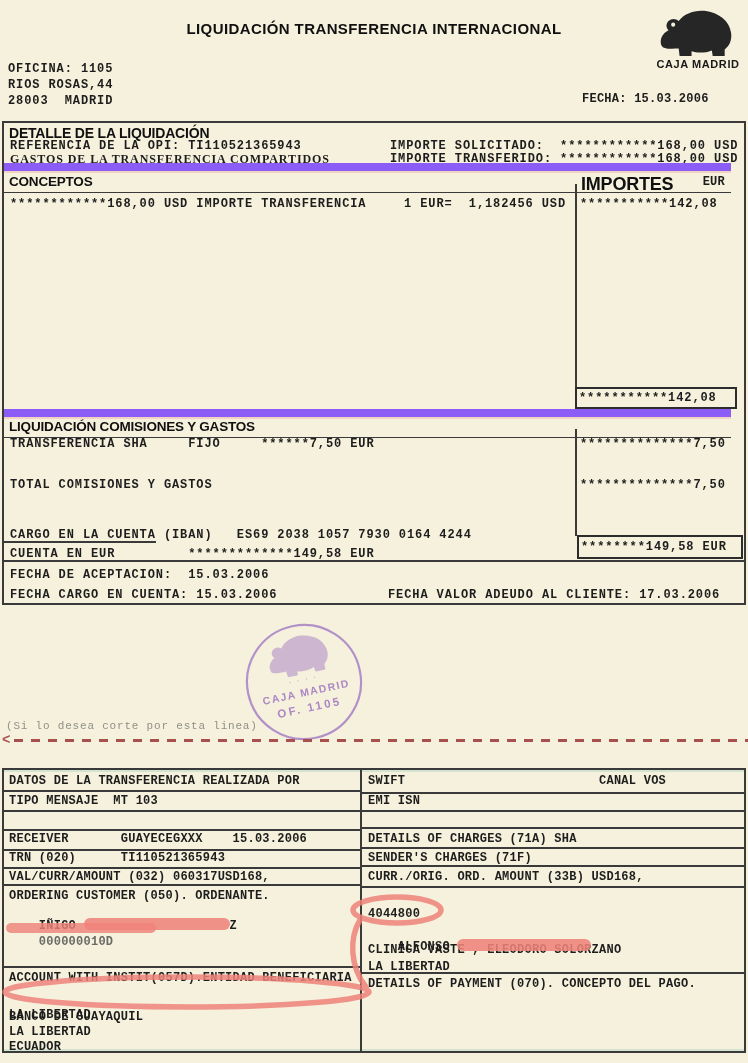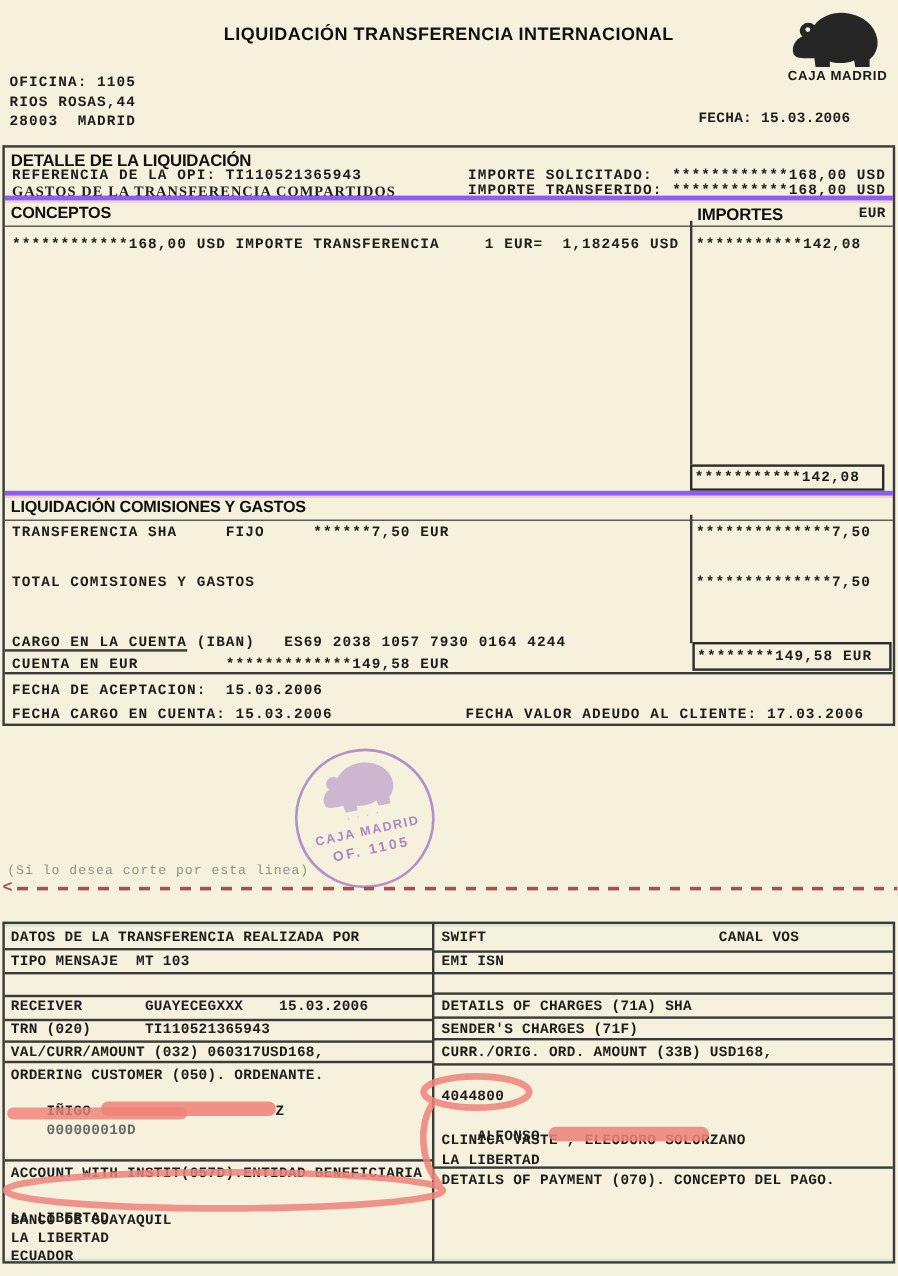--- a/index.html
+++ b/index.html
@@ -11,21 +11,21 @@
   .abs{position:absolute;}
   .mono{font:700 12px "Liberation Mono","DejaVu Sans Mono",monospace;
         letter-spacing:.9px;color:#1d1d1d;white-space:pre;position:absolute;line-height:14px;}
   .monob{font:700 12px "Liberation Mono","DejaVu Sans Mono",monospace;
         letter-spacing:.25px;color:#1d1d1d;white-space:pre;position:absolute;line-height:14px;}
   .hdr{font-family:"Liberation Sans","DejaVu Sans",sans-serif;font-weight:700;color:#101010;
        position:absolute;white-space:pre;letter-spacing:-.2px;}
   .box{position:absolute;border:2px solid #3a3a3a;}
   .vl{position:absolute;width:1.5px;background:#3a3a3a;}
   .hl{position:absolute;height:1.5px;background:#3a3a3a;}
-  .band{position:absolute;left:0;right:0;border-top:4px solid #8b5cf6;border-bottom:1.5px solid #3a3a3a;
+  .band{position:absolute;left:0;right:13px;border-top:8px solid #8b5cf6;border-bottom:1.5px solid #3a3a3a;
         box-shadow:inset 0 2px 0 rgba(233,140,140,.30);}
   .tbox{position:absolute;border:2.5px solid #2c2c2c;}
   .redact{display:inline-block;height:12px;background:#ef837b;border-radius:6px;opacity:.88;vertical-align:-1px;}
   .ghostbar{position:absolute;background:#ef837b;border-radius:5px;opacity:.82;}
   .cutnote{position:absolute;font:400 11px "Liberation Mono","DejaVu Sans Mono",monospace;
            color:#8f9188;letter-spacing:.8px;white-space:pre;}
   .dashline{position:absolute;height:3px;
     background:repeating-linear-gradient(90deg,#a85050 0 9px,transparent 9px 17px);}
   .brand{font-family:"Liberation Sans","DejaVu Sans",sans-serif;font-weight:700;
          position:absolute;color:#181818;}
@@ -52,21 +52,21 @@
 
   <div class="hdr" style="left:5px;top:2px;font-size:14px;">DETALLE DE LA LIQUIDACIÓN</div>
 
   <div class="mono" style="left:6px;top:16px;">REFERENCIA DE LA OPI: TI110521365943</div>
   <div class="mono" style="left:386px;top:16px;">IMPORTE SOLICITADO:  ************168,00 USD</div>
   <div class="mono" style="left:6px;top:29px;font-family:Liberation Serif, serif;">GASTOS DE LA TRANSFERENCIA COMPARTIDOS</div>
   <div class="mono" style="left:386px;top:29px;">IMPORTE TRANSFERIDO: ************168,00 USD</div>
 
   <div class="band" style="top:40px;height:21px;">
     <div class="hdr" style="left:5px;top:3px;font-size:13.5px;">CONCEPTOS</div>
-    <div class="hdr" style="left:577px;top:3px;font-size:14px;">IMPORTES</div>
+    <div class="hdr" style="left:577px;top:3px;font-size:18px;">IMPORTES</div>
     <div class="monob" style="right:6px;top:4px;">EUR</div>
   </div>
 
   <div class="vl" style="left:571px;top:61px;height:203px;"></div>
   <div class="mono" style="left:6px;top:74px;">************168,00 USD IMPORTE TRANSFERENCIA</div>
   <div class="mono" style="left:400px;top:74px;">1 EUR=  1,182456 USD</div>
   <div class="mono" style="left:576px;top:74px;">***********142,08</div>
 
   <div class="tbox" style="left:571px;top:264px;width:158px;height:18px;">
     <div class="mono" style="left:2px;top:2px;">***********142,08</div>

